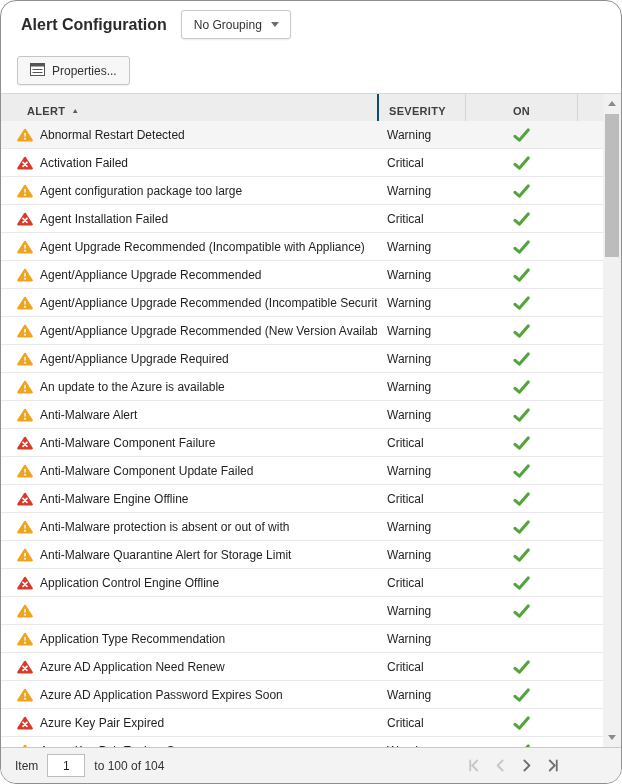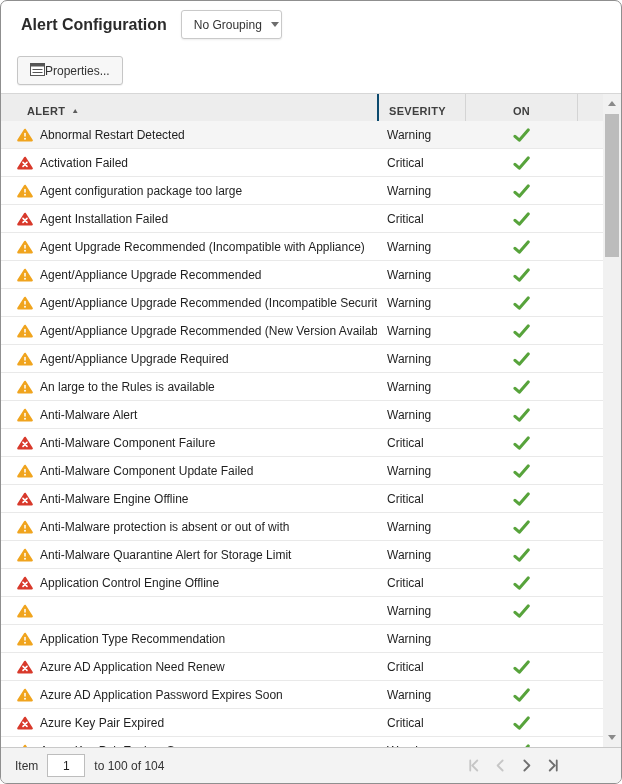--- a/index.html
+++ b/index.html
@@ -1,38 +1,38 @@
 <!DOCTYPE html>
 <html style="--warning: #F0A41E; --critical: #D8392B; --check-on: #57A33B;"><head>
 <meta charset="utf-8">
 <style>
   html,body{margin:0;padding:0;background:#fff;font-family:"Liberation Sans",sans-serif;}
   *{box-sizing:border-box;}
 
   .panel{
     position:relative;width:622px;height:784px;margin:0;
-    border:1px solid #8f8f8f;border-radius:7px;background:#fff;
+    border:1px solid #8f8f8f;border-radius:16px;background:#fff;
     overflow:hidden;display:flex;flex-direction:column;
   }
 
   
   .hdr{height:47px;flex:0 0 47px;display:flex;align-items:center;padding:0 20px;}
   .title{font-size:16px;font-weight:bold;color:#2b2b2b;}
   .dd-btn{
     margin-left:14px;height:29px;display:inline-flex;align-items:center;
-    padding:0 2px 0 12px;background:#fff;border:1px solid #c9c9c9;border-radius:3px;
+    padding:0 11px 0 12px;background:#fff;border:1px solid #c9c9c9;border-radius:3px;
     font-size:12px;color:#333;box-shadow:0 1px 2px rgba(0,0,0,.08);cursor:pointer;
   }
   .dd-caret{margin-left:9px;width:0;height:0;border-left:4px solid transparent;
     border-right:4px solid transparent;border-top:5px solid #6d6d6d;}
 
   
   .tbar{height:45px;flex:0 0 45px;display:flex;align-items:center;padding:0 16px;}
   .btn-props{
-    height:29px;display:inline-flex;align-items:center;gap:0;padding:0 12px;
+    height:29px;display:inline-flex;align-items:center;gap:7px;padding:0 12px;
     background:#f7f7f7;border:1px solid #c6c6c6;border-radius:3px;
     font-size:12px;color:#333;box-shadow:0 1px 1px rgba(0,0,0,.06);cursor:pointer;
   }
 
   
   .tarea{position:relative;flex:1 1 auto;overflow:hidden;border-top:1px solid #d7d7d7;}
   .thead{display:flex;height:34px;background:#ededed;border-bottom:1px solid #cfcfcf;margin-right:18px;}
   .th{display:flex;align-items:center;font-size:11px;font-weight:bold;color:#3f3f3f;
       letter-spacing:.3px;cursor:pointer;}
   .th-alert{flex:1 1 auto;padding-left:26px;}
@@ -345,21 +345,21 @@
       <div class="row">
         <div class="c-alert">
           <span class="sev-ic">
             <svg class="warn-svg" width="16" height="14" viewBox="0 0 16 14">
               <path d="M8 1.8 L14.7 12.4 L1.3 12.4 Z" fill="currentColor" stroke="currentColor" stroke-width="2.2" stroke-linejoin="round"></path>
               <rect x="7.25" y="4.7" width="1.5" height="4.1" rx="0.7" fill="#fff"></rect>
               <circle cx="8" cy="10.7" r="0.95" fill="#fff"></circle>
             </svg>
           </span>
 
-          <span>An large to the Rules is available</span>
+          <span>An update to the Azure is available</span>
         </div>
         <div class="c-sev">
           <span>Warning</span>
         </div>
         <div class="c-on">
           <span class="chk">
             <svg width="17" height="14" viewBox="0 0 17 14">
               <path d="M2 8.4 L6.3 12.2 L15.2 2" stroke="currentColor" stroke-width="3.1" fill="none" stroke-linecap="round" stroke-linejoin="round"></path>
             </svg>
           </span>

